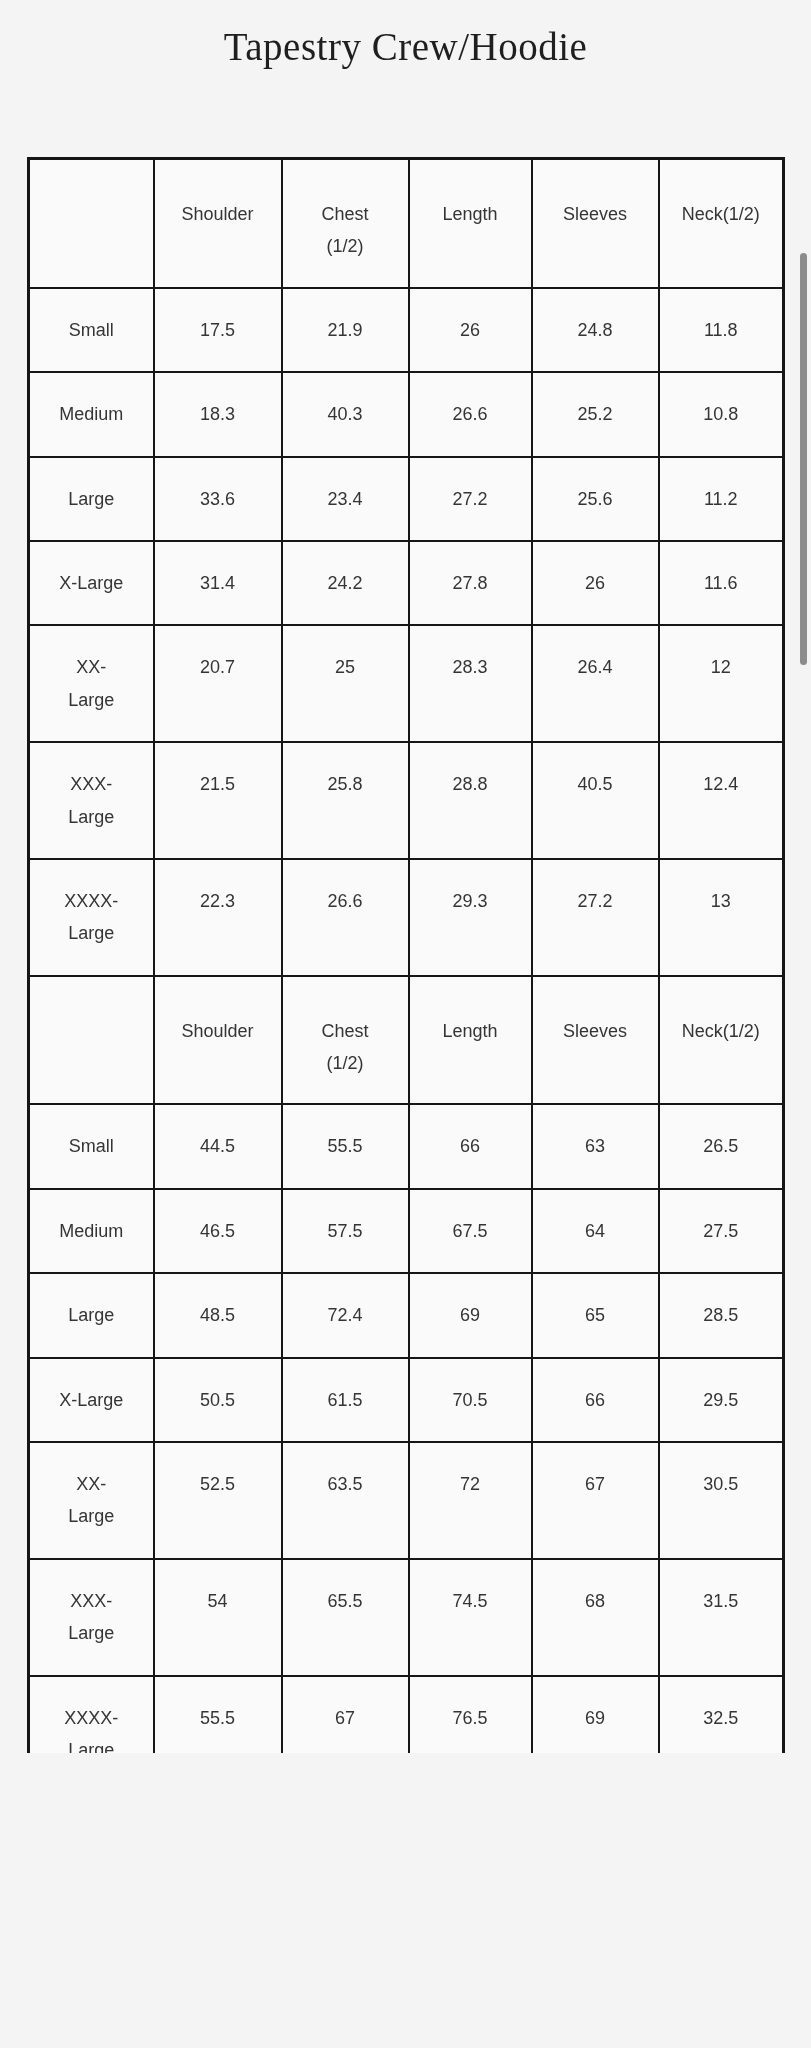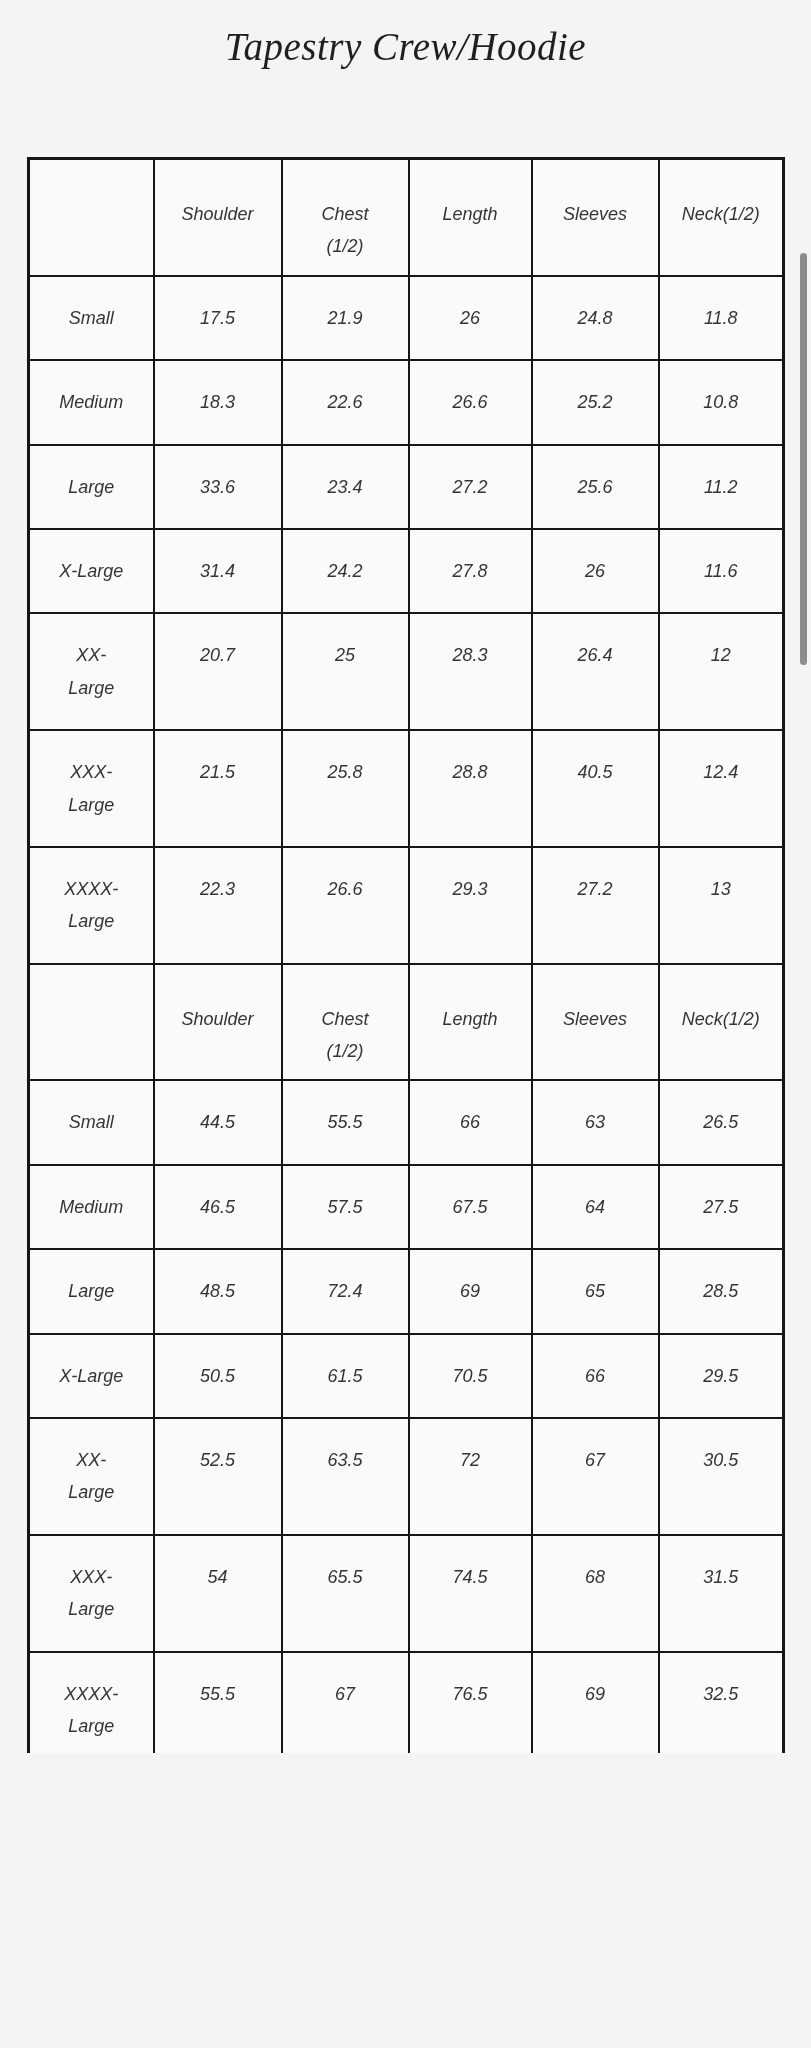--- a/index.html
+++ b/index.html
@@ -13,21 +13,20 @@
     --scrollbar-c:#8c8c8c;
   }
   *{margin:0;padding:0;box-sizing:border-box;}
   html,body{background:var(--page-bg);}
   .page{
     position:relative;
     width:811px;height:1753px;
     background:var(--page-bg);
     overflow:hidden;
     font-family:"Liberation Sans", sans-serif;
-    font-style:italic;
   }
   .title{
     position:absolute;top:24px;left:0;width:100%;
     text-align:center;
     font-family:"Liberation Serif", serif;
     font-size:39px;font-weight:400;
     color:var(--title-c);
     letter-spacing:0.5px;
   }
   table.size-chart{
@@ -48,21 +47,21 @@
   }
   td.band-cell{
     background:var(--band-bg);
     padding:24px 0;
   }
   th.corner-cell{
     background:var(--black-bg);
   }
   th.col-head{
     vertical-align:top;
-    padding:38px 2px 12px;
+    padding:38px 2px 24px;
   }
   td.row-label,td.value-cell{
     vertical-align:top;
     padding:25px 2px;
   }
   td.row-label span{
     display:inline-block;
     max-width:68px;
   }
   .scrollbar-thumb{
@@ -101,21 +100,21 @@
           <td class="row-label"><span>Small</span></td>
           <td class="value-cell">17.5</td>
           <td class="value-cell">21.9</td>
           <td class="value-cell">26</td>
           <td class="value-cell">24.8</td>
           <td class="value-cell">11.8</td>
         </tr>
         <tr>
           <td class="row-label"><span>Medium</span></td>
           <td class="value-cell">18.3</td>
-          <td class="value-cell">22.6</td>
+          <td class="value-cell">40.3</td>
           <td class="value-cell">26.6</td>
           <td class="value-cell">25.2</td>
           <td class="value-cell">10.8</td>
         </tr>
         <tr>
           <td class="row-label"><span>Large</span></td>
           <td class="value-cell">33.6</td>
           <td class="value-cell">23.4</td>
           <td class="value-cell">27.2</td>
           <td class="value-cell">25.6</td>

